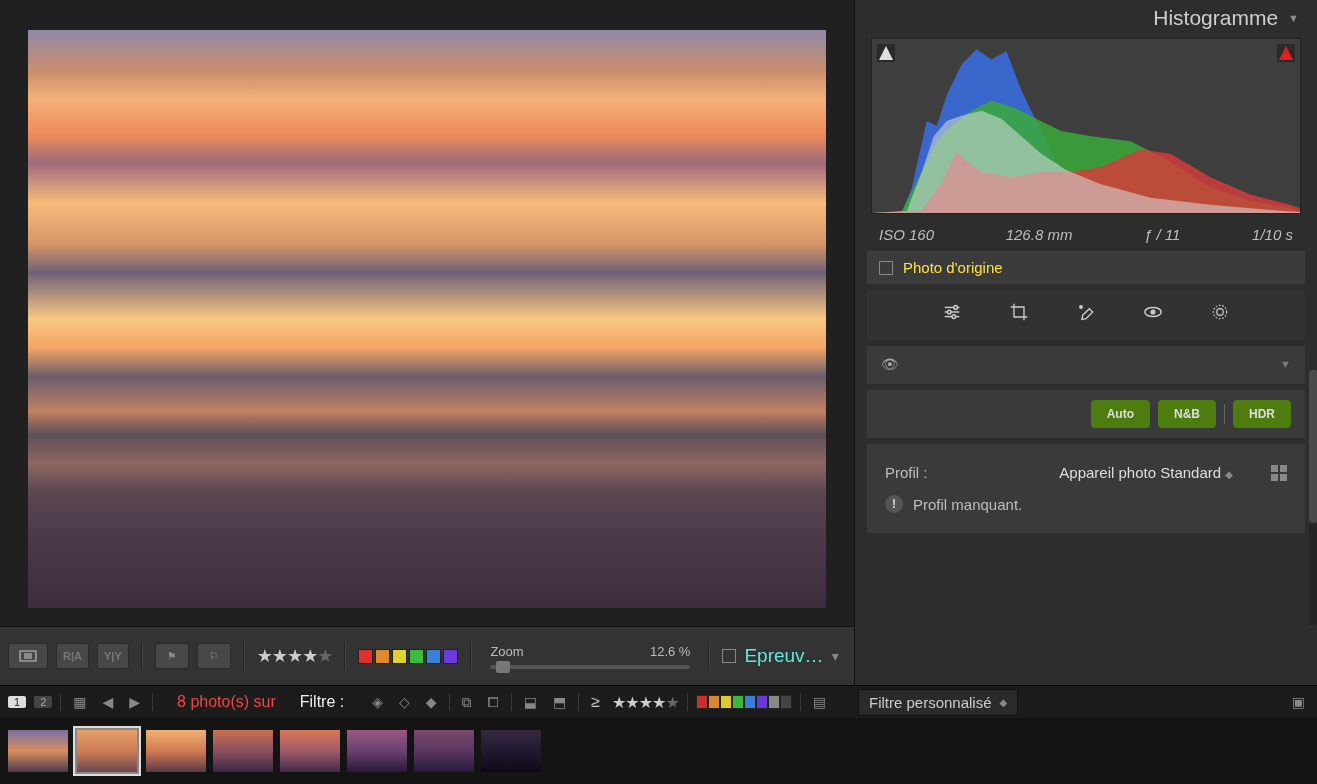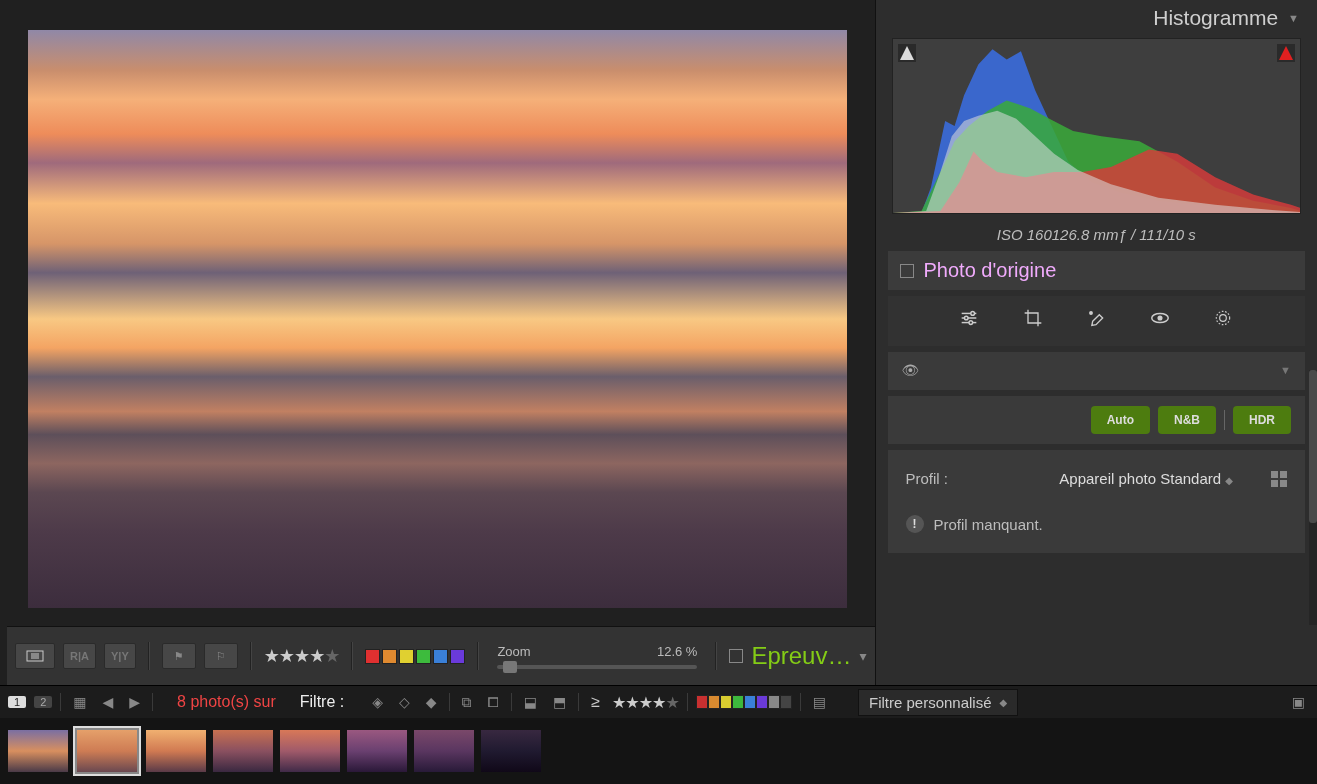--- a/index.html
+++ b/index.html
@@ -54,21 +54,20 @@
     position: relative;
   }
   .toolbar {
     background: #333333;
     border-top: 1px solid #111;
     display: flex;
     align-items: center;
     padding: 6px 8px;
     gap: 8px;
     height: 46px;
-    margin-left: 7px;
   }
   .mini-btn {
     background: #474747;
     border: 1px solid #2a2a2a;
     border-radius: 2px;
     height: 24px;
     display: inline-flex;
     align-items: center;
     justify-content: center;
     color: #888;
@@ -125,32 +124,32 @@
     background: #2a2a2a;
   }
   .clip-tri.left { left: 5px; }
   .clip-tri.right { right: 5px; }
   .clip-tri svg { width:100%; height:100%;}
   .exif-row {
     display: flex;
     padding: 6px 24px 8px 24px;
     font-size: 15px;
     color: #bdbdbd;
-    justify-content: center;
+    justify-content: space-between;
     font-style: italic;
   }
   .gray-row {
     margin: 0 12px;
     padding: 8px 12px;
     background: #3b3b3b;
-    color: #f0abfc;
+    color: #fde047;
     display:flex;
     align-items:center;
     gap:10px;
-    font-size:20px;
+    font-size:15px;
   }
   .checkbox { width:12px; height:12px; border:1px solid #888; display:inline-block;}
   .tool-strip {
     display: flex;
     justify-content: space-evenly;
     padding: 10px 30px 16px 30px;
     background: #323232;
     margin: 6px 12px 0 12px;
   }
   .tool-strip .tool { width: 24px; height: 24px; display:flex; align-items:center; justify-content:center; }
@@ -287,21 +286,21 @@
           <div class="zoom-head">
             <span>Zoom</span>
             <span>12.6 %</span>
           </div>
           <div class="slider">
               <div class="slider-thumb"></div>
             </div>
         </div>
         <span class="sep"></span>
         <span class="checkbox"></span>
-        <span style="font-size:24px; color:#84cc16;">Epreuv…</span>
+        <span style="font-size:19px; color:#5eead4;">Epreuv…</span>
         <span style="color:#888;">▾</span>
       </div>
     </div>
 
     <div class="right-panel">
       <div class="panel-header">
         <span>Histogramme</span>
         <span class="tri">▼</span>
       </div>
 
@@ -382,21 +381,21 @@
 
       <div class="section">
         <div class="btn-row">
           <span class="pill">Auto</span>
           <span class="pill">N&amp;B</span>
           <span class="divider"></span>
           <span class="pill">HDR</span>
         </div>
       </div>
 
-      <div class="section" style="display:flex; flex-direction:column; gap:14px;">
+      <div class="section" style="display:flex; flex-direction:column; gap:0;">
         <div class="row">
           <span>Profil :</span>
           <span style="flex:1"></span>
           <span class="val"><span>Appareil photo Standard</span> <span style="font-size:10px;color:#888;">◆</span></span>
           <span style="width:18px"></span>
           <span class="grid-icon">
               <span></span>
               <span></span>
               <span></span>
               <span></span>

